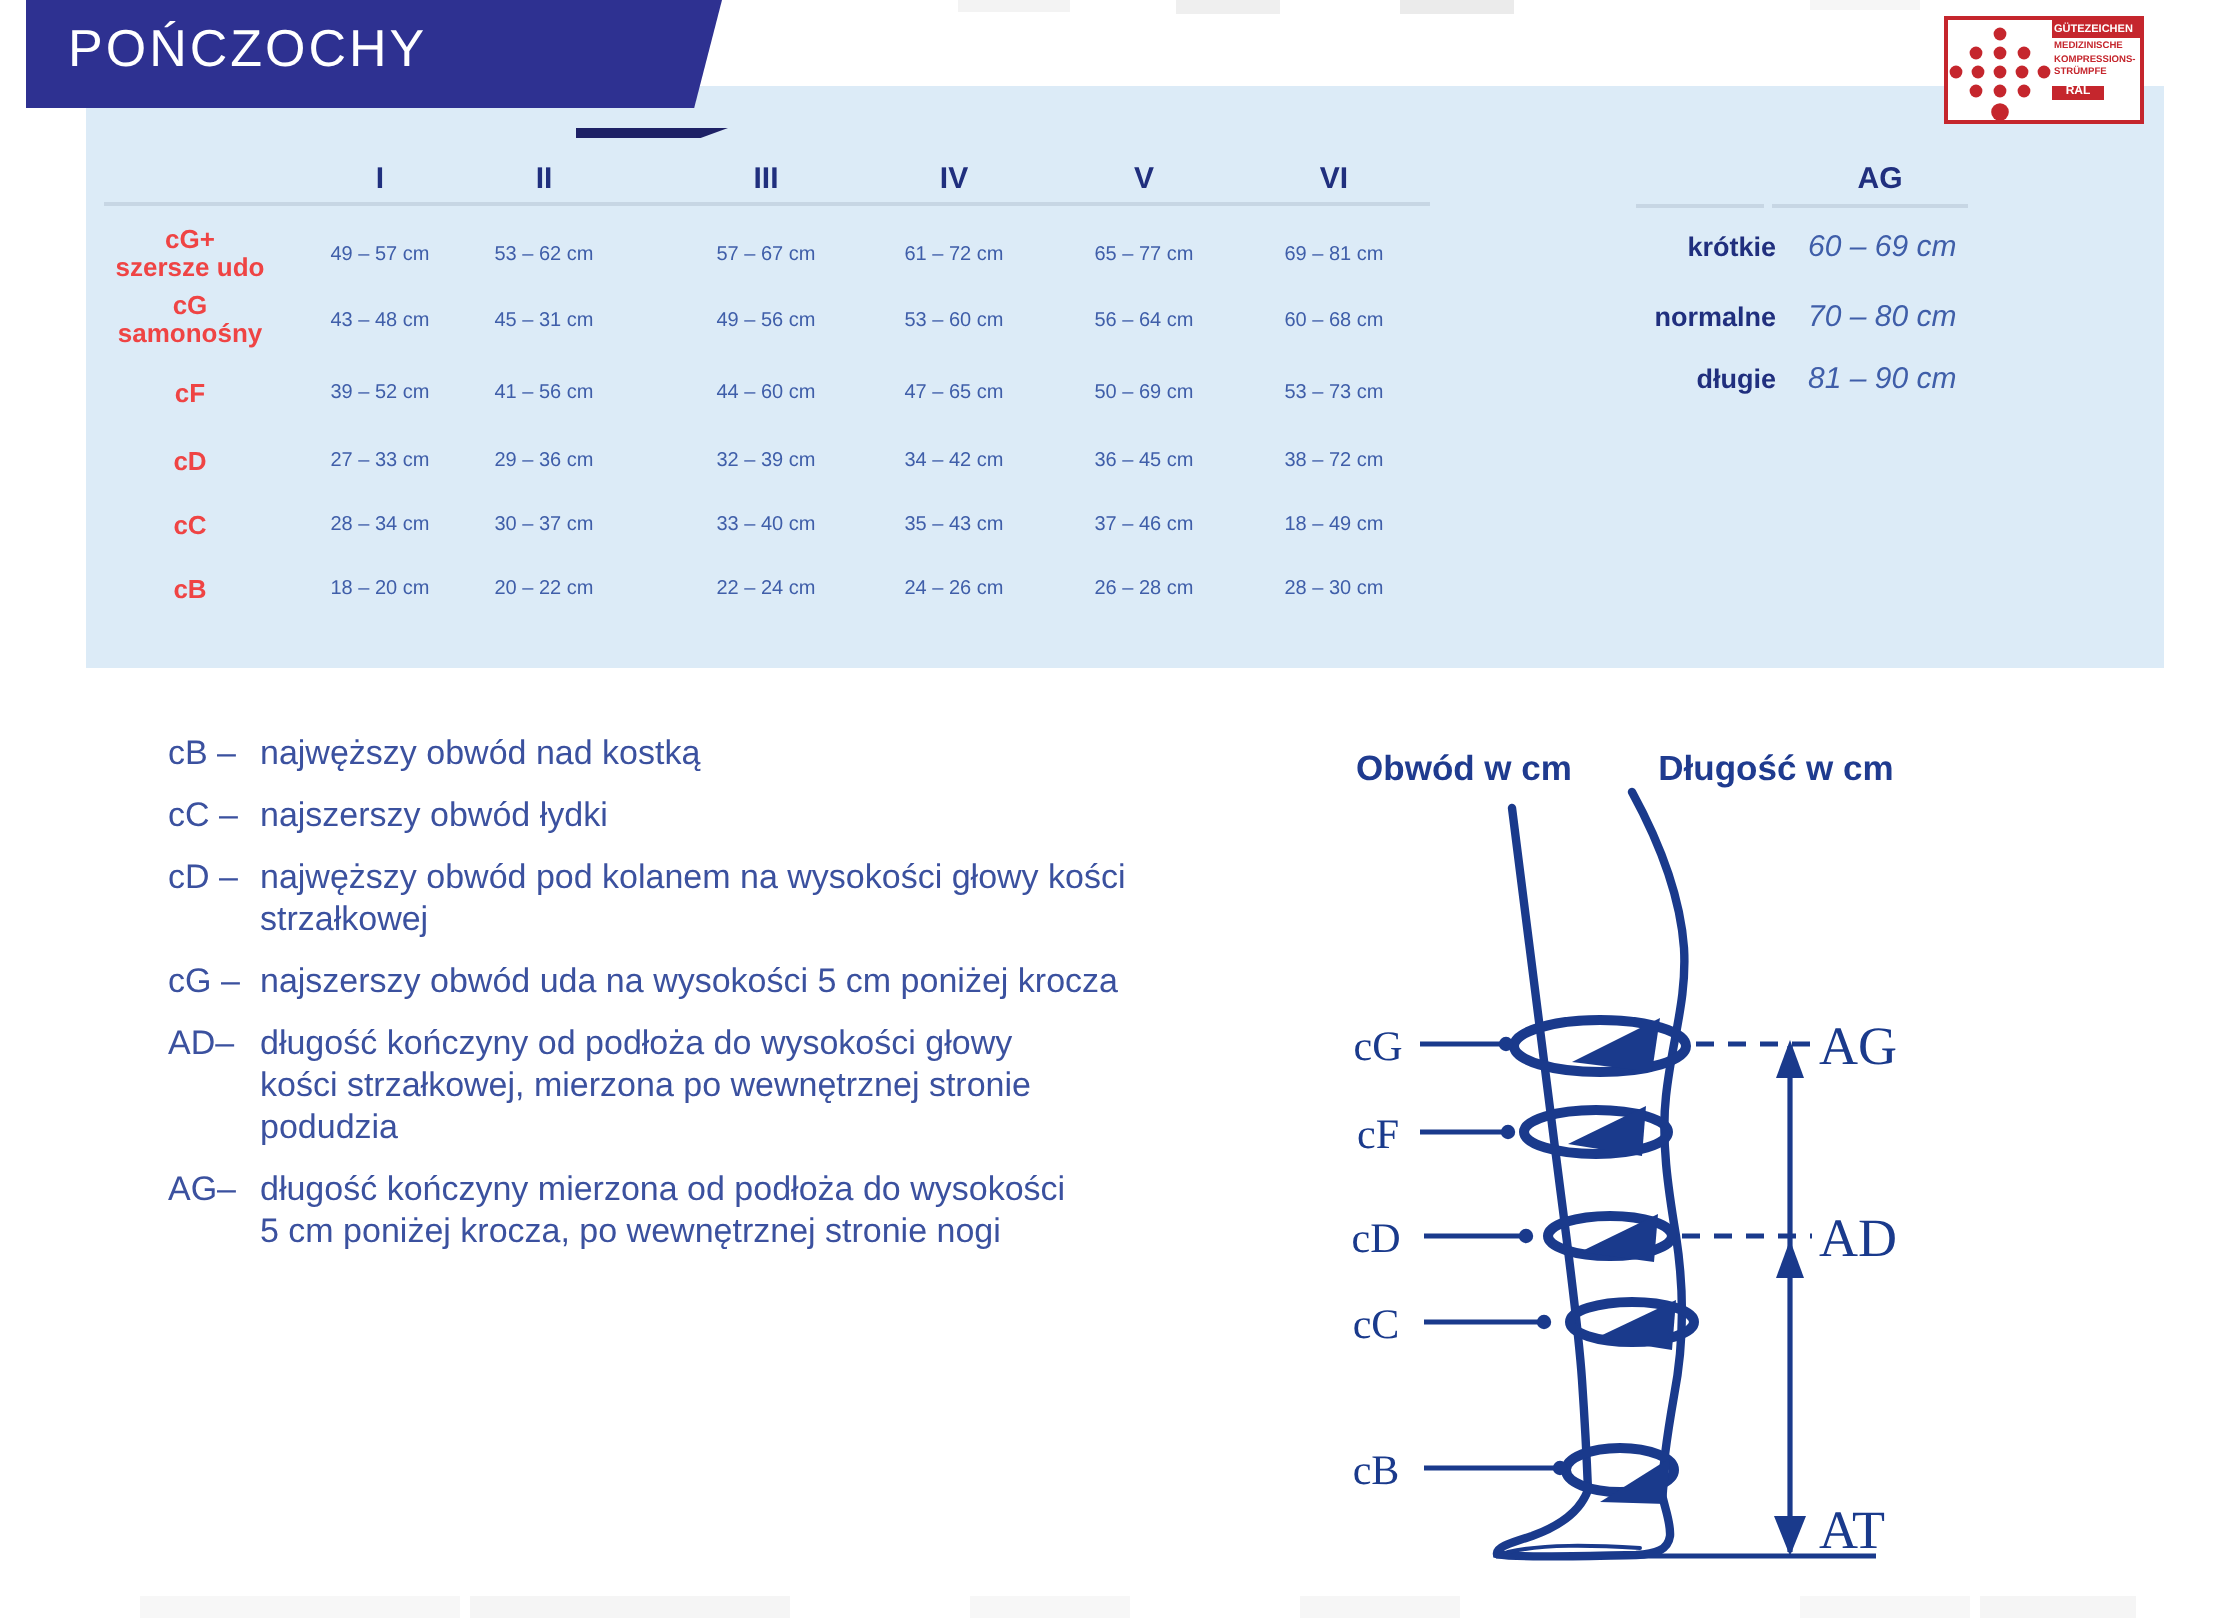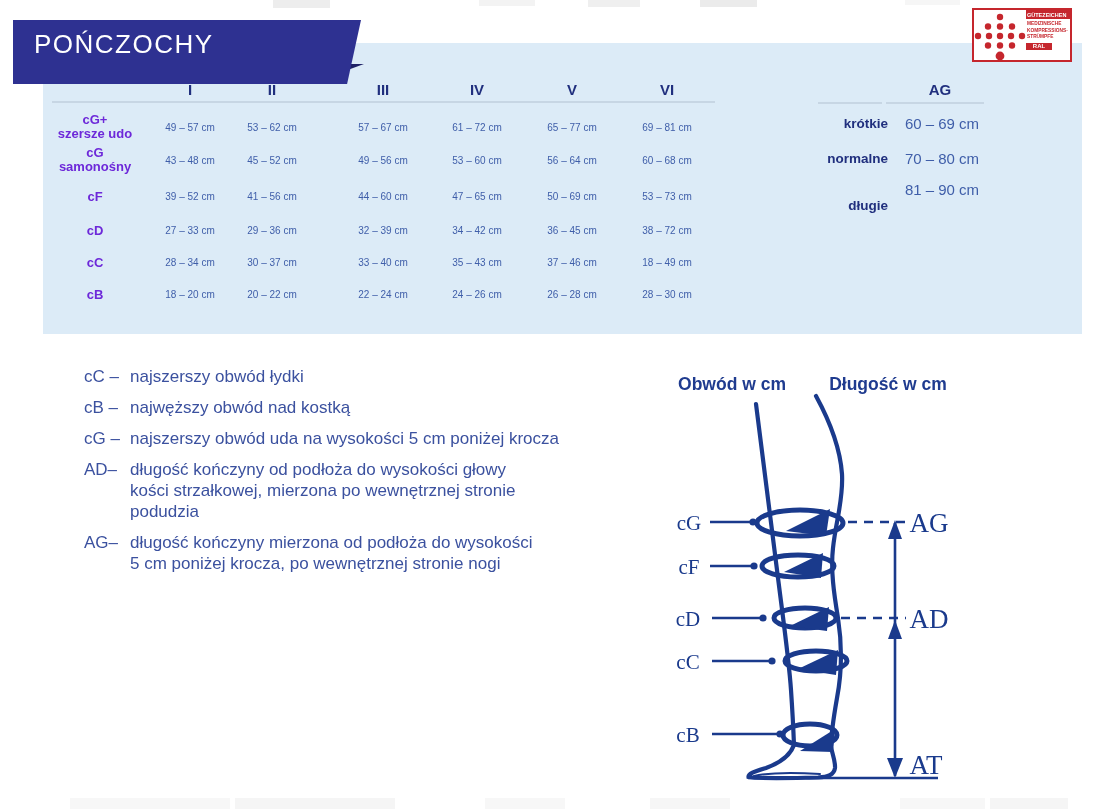--- a/index.html
+++ b/index.html
@@ -1,38 +1,38 @@
 <!DOCTYPE html>
 <html><head>
 <meta charset="utf-8">
 <style>
   html,body{margin:0;padding:0;background:#fff;}
   #page{position:relative;width:1112px;height:809px;background:#ffffff;overflow:hidden;
         font-family:"Liberation Sans",sans-serif;}
   
   .panel{position:absolute;left:43px;top:43px;width:1039px;height:291px;background:#dcebf7;}
   
-  .banner{position:absolute;left:13px;top:20px;width:348px;height:64px;background:#2e3191;
+  .banner{position:absolute;left:13px;top:0;width:348px;height:54px;background:#2e3191;
           clip-path:polygon(0 0,100% 0,96% 100%,0 100%);z-index:3;}
   .banner-shadow{position:absolute;left:288px;top:64px;width:76px;height:5px;background:#1e2166;
           clip-path:polygon(0 0,100% 0,82% 100%,0 100%);z-index:2;}
   .banner-title{color:#ffffff;font-size:26px;letter-spacing:1.5px;line-height:49px;padding-left:21px;font-weight:400;}
   
   .tcell{position:absolute;height:20px;line-height:20px;text-align:center;font-size:10px;color:#3f5ea9;width:94px;}
   .hcell{position:absolute;height:20px;line-height:20px;text-align:center;font-size:15px;font-weight:bold;color:#202f7e;width:94px;}
   .c0{left:143px}.c1{left:225px}.c2{left:336px}.c3{left:430px}.c4{left:525px}.c5{left:620px}
   .rh{top:80px}.r0{top:118px}.r1{top:151px}.r2{top:187px}.r3{top:221px}.r4{top:253px}.r5{top:285px}
-  .lbl{position:absolute;left:45px;width:100px;text-align:center;font-weight:bold;color:#6d28d9;font-size:13px;}
+  .lbl{position:absolute;left:45px;width:100px;text-align:center;font-weight:bold;color:#ef4444;font-size:13px;}
   .lbl-2line{line-height:14px;}
   .lbl-1line{height:20px;line-height:20px;}
   .divider{position:absolute;height:1.5px;background:#c7d6e4;}
   
   .ag-hdr{position:absolute;left:904px;width:72px;top:80px;height:20px;line-height:20px;text-align:center;font-weight:bold;font-size:15px;color:#202f7e;}
   .ag-lbl{position:absolute;left:795px;width:93px;text-align:right;font-weight:bold;font-size:13.5px;color:#202f7e;height:20px;line-height:20px;}
-  .ag-val{position:absolute;left:904px;width:76px;text-align:center;font-size:15px;color:#3f5ea9;height:20px;line-height:20px;}
+  .ag-val{position:absolute;left:904px;width:76px;text-align:left;font-size:15px;color:#3f5ea9;height:20px;line-height:20px;font-style:italic;}
   
   .legend{position:absolute;left:84px;top:366px;width:565px;}
   .legend-item{display:flex;margin-bottom:10px;font-size:17px;line-height:21px;color:#3b519f;}
   .legend-label{width:46px;flex-shrink:0;}
   .legend-text{flex:1;white-space:pre-line;}
   
   .logo{position:absolute;left:972px;top:8px;width:100px;height:54px;background:#fff;
         border:2px solid #c5262d;box-sizing:border-box;display:flex;z-index:4;}
   .logo-dots{width:52px;height:100%;}
   .logo-right{width:44px;display:flex;flex-direction:column;overflow:hidden;}
@@ -119,21 +119,21 @@
   <div class="lbl lbl-1line r4">cC</div>
   <div class="lbl lbl-1line r5">cB</div>
 
   <div class="tcell r0 c0">49 – 57 cm</div>
   <div class="tcell r0 c1">53 – 62 cm</div>
   <div class="tcell r0 c2">57 – 67 cm</div>
   <div class="tcell r0 c3">61 – 72 cm</div>
   <div class="tcell r0 c4">65 – 77 cm</div>
   <div class="tcell r0 c5">69 – 81 cm</div>
   <div class="tcell r1 c0">43 – 48 cm</div>
-  <div class="tcell r1 c1">45 – 52 cm</div>
+  <div class="tcell r1 c1">45 – 31 cm</div>
   <div class="tcell r1 c2">49 – 56 cm</div>
   <div class="tcell r1 c3">53 – 60 cm</div>
   <div class="tcell r1 c4">56 – 64 cm</div>
   <div class="tcell r1 c5">60 – 68 cm</div>
   <div class="tcell r2 c0">39 – 52 cm</div>
   <div class="tcell r2 c1">41 – 56 cm</div>
   <div class="tcell r2 c2">44 – 60 cm</div>
   <div class="tcell r2 c3">47 – 65 cm</div>
   <div class="tcell r2 c4">50 – 69 cm</div>
   <div class="tcell r2 c5">53 – 73 cm</div>
@@ -156,31 +156,36 @@
   <div class="tcell r5 c4">26 – 28 cm</div>
   <div class="tcell r5 c5">28 – 30 cm</div>
 
   <div class="ag-hdr">AG</div>
   <div class="divider" style="left:818px;top:102px;width:64px;"></div>
   <div class="divider" style="left:886px;top:102px;width:98px;"></div>
   <div class="ag-lbl" style="top:114px;">krótkie</div>
   <div class="ag-val" style="top:114px;">60 – 69 cm</div>
   <div class="ag-lbl" style="top:149px;">normalne</div>
   <div class="ag-val" style="top:149px;">70 – 80 cm</div>
-  <div class="ag-lbl" style="top:180px;margin-top:16px;">długie</div>
+  <div class="ag-lbl" style="top:180px;">długie</div>
   <div class="ag-val" style="top:180px;">81 – 90 cm</div>
 
   <div class="legend">
+    <div class="legend-item">
+      <span class="legend-label">cB –</span>
+      <span class="legend-text">najwęższy obwód nad kostką</span>
+    </div>
     <div class="legend-item">
       <span class="legend-label">cC –</span>
       <span class="legend-text">najszerszy obwód łydki</span>
     </div>
     <div class="legend-item">
-      <span class="legend-label">cB –</span>
-      <span class="legend-text">najwęższy obwód nad kostką</span>
+      <span class="legend-label">cD –</span>
+      <span class="legend-text">najwęższy obwód pod kolanem na wysokości głowy kości
+strzałkowej</span>
     </div>
     <div class="legend-item">
       <span class="legend-label">cG –</span>
       <span class="legend-text">najszerszy obwód uda na wysokości 5 cm poniżej krocza</span>
     </div>
     <div class="legend-item">
       <span class="legend-label">AD–</span>
       <span class="legend-text">długość kończyny od podłoża do wysokości głowy
 kości strzałkowej, mierzona po wewnętrznej stronie
 podudzia</span>

